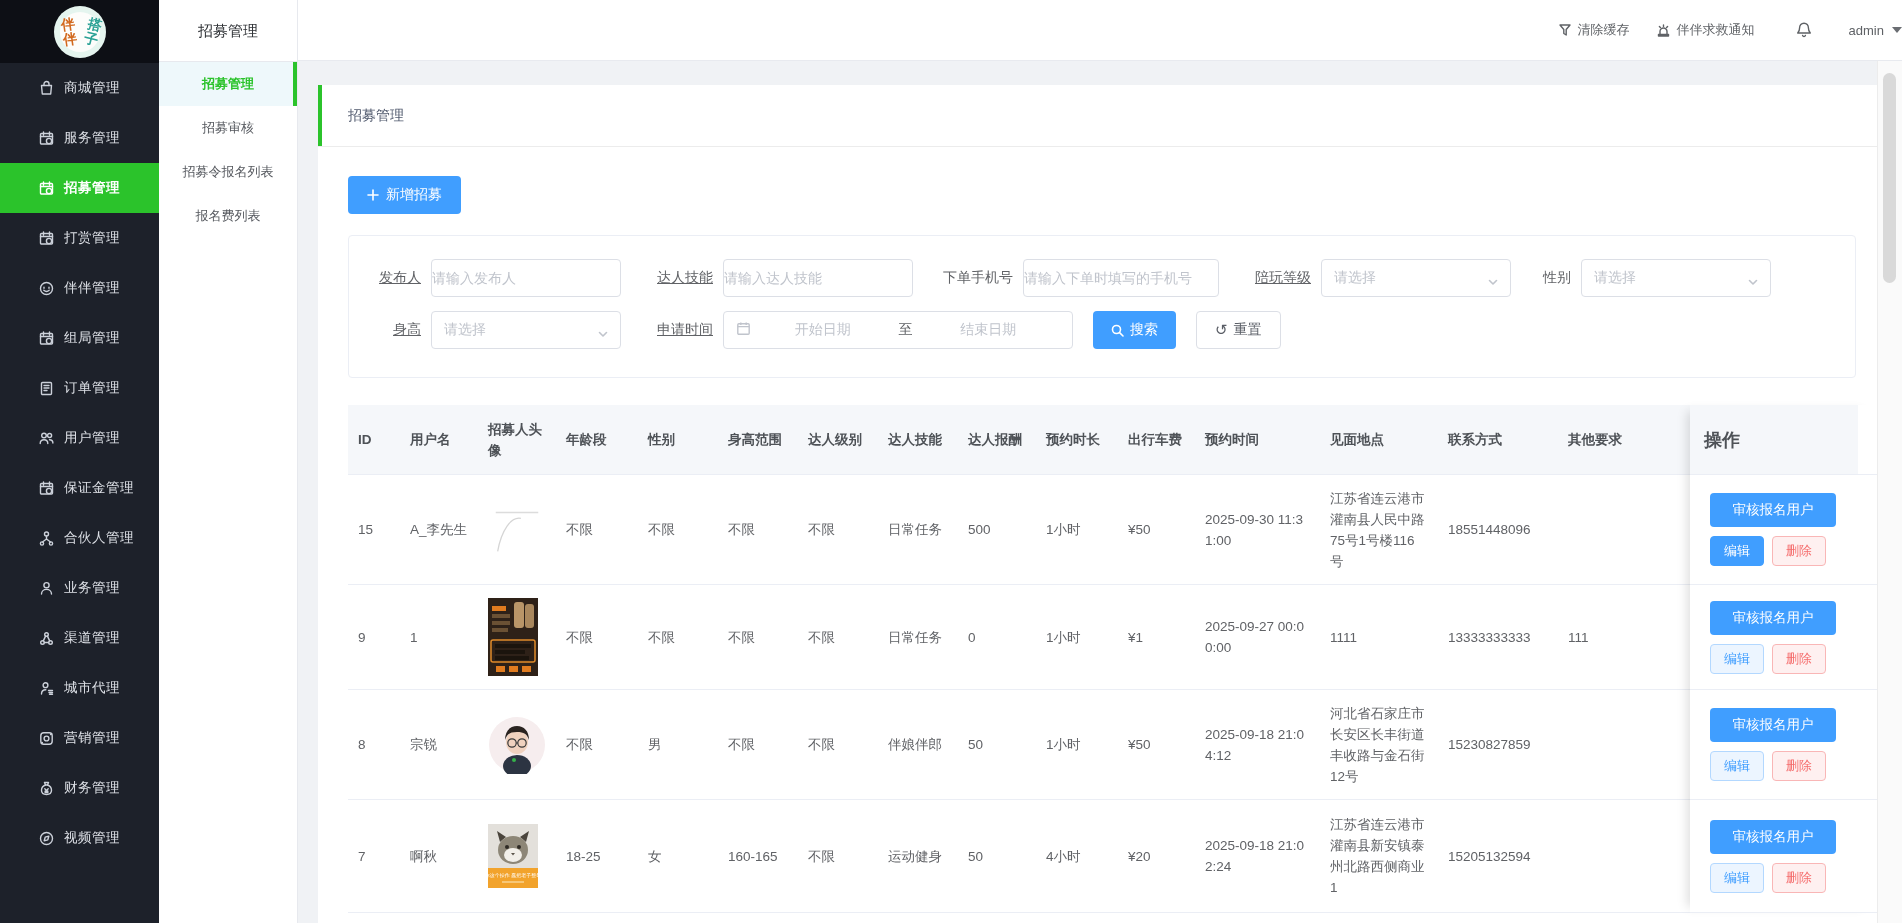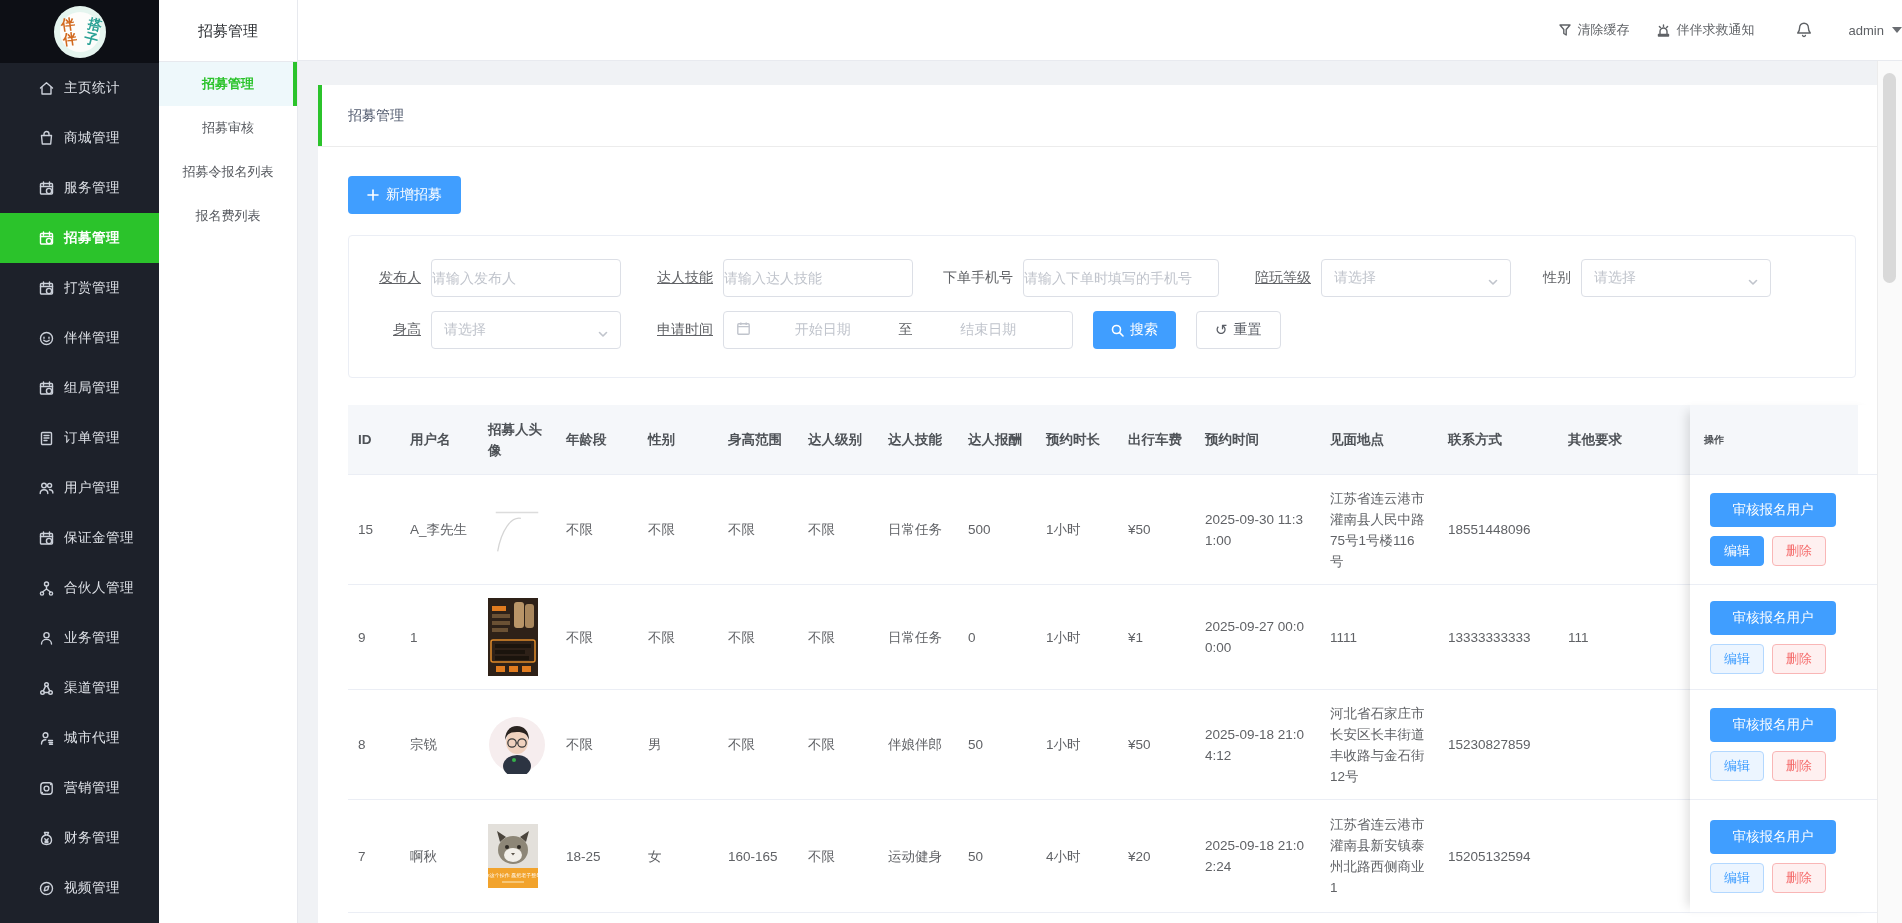--- a/index.html
+++ b/index.html
@@ -99,21 +99,21 @@
   .c-hr{width:80px;} .c-lvl{width:80px;} .c-skl{width:80px;} .c-rwd{width:78px;} .c-dur{width:82px;}
   .c-fare{width:77px;} .c-time{width:125px;} .c-loc{width:118px;} .c-con{width:120px;} .c-oth{width:132px;}
   .c-fill{width:187px;}
   .r0{height:110px;} .r1{height:105px;} .r2{height:110px;} .r3{height:113px;border-bottom:1px solid #ebeef5;}
 
   
   .op-col{position:absolute;right:0;top:0;width:187px;height:508px;background:#fff;
           box-shadow:-9px 0 10px -6px rgba(0,0,0,.13);}
   .op-head{height:70px;box-sizing:border-box;border-bottom:1px solid #ebeef5;display:flex;align-items:center;}
   .op-head-bg{position:absolute;left:0;top:0;width:168px;height:70px;background:#f5f7fa;border-bottom:1px solid #ebeef5;box-sizing:border-box;}
-  .op-head span{position:relative;margin-left:14px;font-size:10px;font-weight:bold;color:#4e5257;}
+  .op-head span{position:relative;margin-left:14px;font-size:18px;font-weight:bold;color:#4e5257;}
   .op-cell{box-sizing:border-box;border-bottom:1px solid #ebeef5;display:flex;flex-direction:column;
            justify-content:center;padding-left:20px;}
   .btn-review{width:126px;height:34px;background:#409eff;color:#fff;border:none;border-radius:4px;
               font-size:13.5px;cursor:pointer;}
   .op-row2{display:flex;margin-top:9px;}
   .btn-edit{width:54px;height:30px;border-radius:4px;font-size:13px;cursor:pointer;
             background:#ecf5ff;border:1px solid #b3d8ff;color:#409eff;}
   .btn-edit.solid{background:#409eff;border:1px solid #409eff;color:#fff;}
   .btn-del{width:54px;height:30px;border-radius:4px;font-size:13px;cursor:pointer;margin-left:8px;
            background:#fef0f0;border:1px solid #f9b6b6;color:#f56c6c;text-align:center;}
@@ -126,29 +126,20 @@
 <div class="app">
 
   <aside class="dark-sidebar">
     <div class="logo-strip">
       <div class="logo-circle">
         <span class="logo-col logo-left">伴伴</span>
         <span class="logo-col logo-right">搭子</span>
       </div>
     </div>
     <nav class="menu">
-      <div class="menu-item">
-        <span class="mi-icon">
-            <svg width="17" height="17" viewBox="0 0 17 17">
-              <path d="M2.5 8 8.5 2.8 14.5 8"></path>
-              <path d="M4 7.5V14h9V7.5"></path>
-            </svg>
-          </span>
-        <span class="mi-label">主页统计</span>
-      </div>
       <div class="menu-item">
         <span class="mi-icon">
             <svg width="17" height="17" viewBox="0 0 17 17">
               <path d="M3.5 5.5h10l-.8 8.5H4.3z"></path>
               <path d="M6 5.5V4a2.5 2.5 0 0 1 5 0v1.5"></path>
             </svg>
           </span>
         <span class="mi-label">商城管理</span>
       </div>
       <div class="menu-item">

